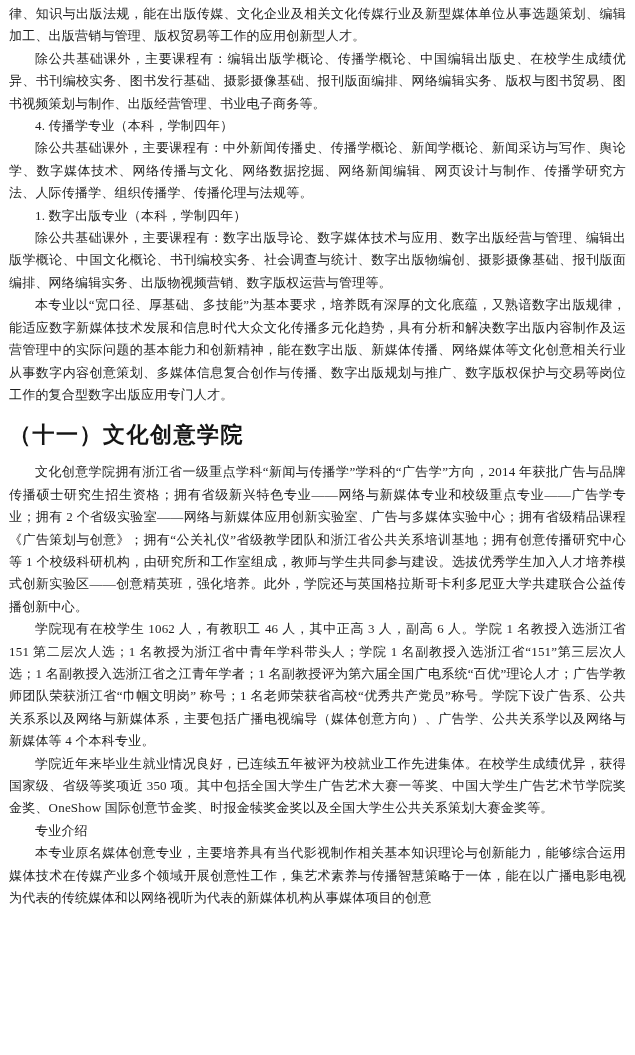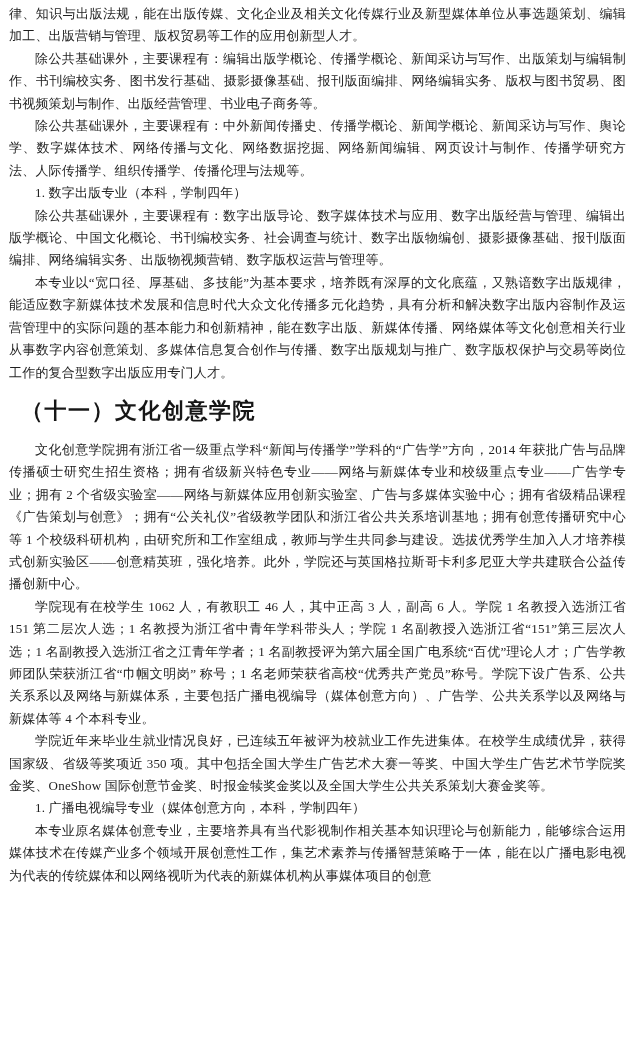--- a/index.html
+++ b/index.html
@@ -23,41 +23,42 @@
     margin: 0;
     font-size: 13px;
     line-height: 22.4px;
     text-align: justify;
     letter-spacing: 0.2px;
   }
   .doc-body p.indent {
     text-indent: 2em;
   }
   .doc-body h2.section-heading {
-    font-family: Liberation Mono, monospace;
+    font-family: Liberation Sans, sans-serif;
     font-weight: bold;
     font-size: 22px;
     line-height: 27px;
-    margin: 15px 0 13px 12px;
+    margin: 15px 0 13px 0;
     color: #161616;
     letter-spacing: 1.5px;
     text-align: left;
   }
 </style>
 </head>
 <body>
 
 <div class="page">
   <div class="doc-body" id="doc-body">
       <p>律、知识与出版法规，能在出版传媒、文化企业及相关文化传媒行业及新型媒体单位从事选题策划、编辑加工、出版营销与管理、版权贸易等工作的应用创新型人才。</p>
-      <p class="indent">除公共基础课外，主要课程有：编辑出版学概论、传播学概论、新闻采访与写作、出版策划与编辑制作、书刊编校实务、图书发行基础、摄影摄像基础、报刊版面编排、网络编辑实务、版权与图书贸易、图书视频策划与制作、出版经营管理、书业电子商务等。</p>
+      <p class="indent">除公共基础课外，主要课程有：编辑出版学概论、传播学概论、中国编辑出版史、在校学生成绩优异、书刊编校实务、图书发行基础、摄影摄像基础、报刊版面编排、网络编辑实务、版权与图书贸易、图书视频策划与制作、出版经营管理、书业电子商务等。</p>
+      <p class="indent">4. 传播学专业（本科，学制四年）</p>
       <p class="indent">除公共基础课外，主要课程有：中外新闻传播史、传播学概论、新闻学概论、新闻采访与写作、舆论学、数字媒体技术、网络传播与文化、网络数据挖掘、网络新闻编辑、网页设计与制作、传播学研究方法、人际传播学、组织传播学、传播伦理与法规等。</p>
       <p class="indent">1. 数字出版专业（本科，学制四年）</p>
       <p class="indent">除公共基础课外，主要课程有：数字出版导论、数字媒体技术与应用、数字出版经营与管理、编辑出版学概论、中国文化概论、书刊编校实务、社会调查与统计、数字出版物编创、摄影摄像基础、报刊版面编排、网络编辑实务、出版物视频营销、数字版权运营与管理等。</p>
       <p class="indent">本专业以“宽口径、厚基础、多技能”为基本要求，培养既有深厚的文化底蕴，又熟谙数字出版规律，能适应数字新媒体技术发展和信息时代大众文化传播多元化趋势，具有分析和解决数字出版内容制作及运营管理中的实际问题的基本能力和创新精神，能在数字出版、新媒体传播、网络媒体等文化创意相关行业从事数字内容创意策划、多媒体信息复合创作与传播、数字出版规划与推广、数字版权保护与交易等岗位工作的复合型数字出版应用专门人才。</p>
       <h2 class="section-heading">（十一）文化创意学院</h2>
       <p class="indent">文化创意学院拥有浙江省一级重点学科“新闻与传播学”学科的“广告学”方向，2014 年获批广告与品牌传播硕士研究生招生资格；拥有省级新兴特色专业——网络与新媒体专业和校级重点专业——广告学专业；拥有 2 个省级实验室——网络与新媒体应用创新实验室、广告与多媒体实验中心；拥有省级精品课程《广告策划与创意》；拥有“公关礼仪”省级教学团队和浙江省公共关系培训基地；拥有创意传播研究中心等 1 个校级科研机构，由研究所和工作室组成，教师与学生共同参与建设。选拔优秀学生加入人才培养模式创新实验区——创意精英班，强化培养。此外，学院还与英国格拉斯哥卡利多尼亚大学共建联合公益传播创新中心。</p>
       <p class="indent">学院现有在校学生 1062 人，有教职工 46 人，其中正高 3 人，副高 6 人。学院 1 名教授入选浙江省 151 第二层次人选；1 名教授为浙江省中青年学科带头人；学院 1 名副教授入选浙江省“151”第三层次人选；1 名副教授入选浙江省之江青年学者；1 名副教授评为第六届全国广电系统“百优”理论人才；广告学教师团队荣获浙江省“巾帼文明岗” 称号；1 名老师荣获省高校“优秀共产党员”称号。学院下设广告系、公共关系系以及网络与新媒体系，主要包括广播电视编导（媒体创意方向）、广告学、公共关系学以及网络与新媒体等 4 个本科专业。</p>
       <p class="indent">学院近年来毕业生就业情况良好，已连续五年被评为校就业工作先进集体。在校学生成绩优异，获得国家级、省级等奖项近 350 项。其中包括全国大学生广告艺术大赛一等奖、中国大学生广告艺术节学院奖金奖、OneShow 国际创意节金奖、时报金犊奖金奖以及全国大学生公共关系策划大赛金奖等。</p>
-      <p class="indent">1. 广播电视编导专业（媒体创意方向，本科，学制四年）</p>
+      <p class="indent">专业介绍</p>
       <p class="indent">本专业原名媒体创意专业，主要培养具有当代影视制作相关基本知识理论与创新能力，能够综合运用媒体技术在传媒产业多个领域开展创意性工作，集艺术素养与传播智慧策略于一体，能在以广播电影电视为代表的传统媒体和以网络视听为代表的新媒体机构从事媒体项目的创意</p>
     </div>
 </div>
 
 </body></html>

